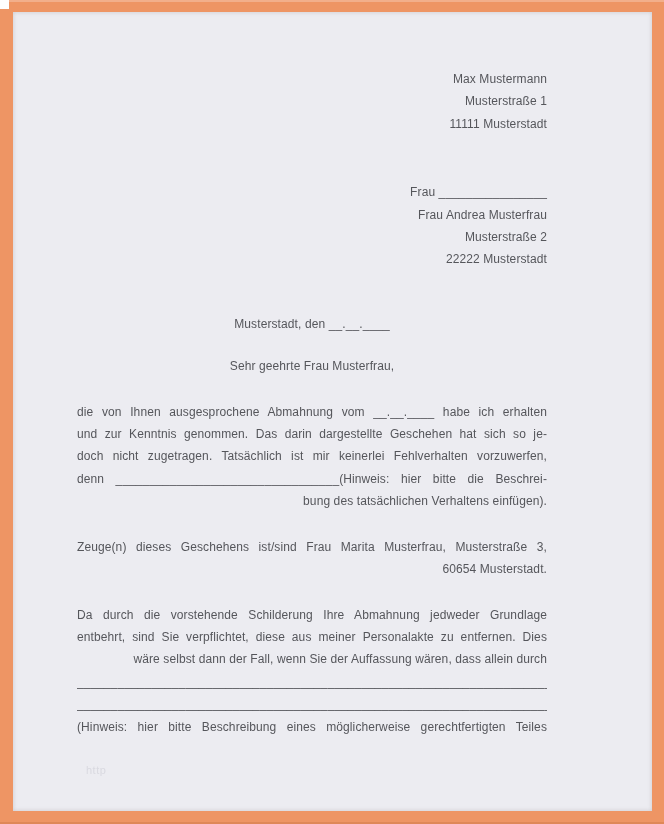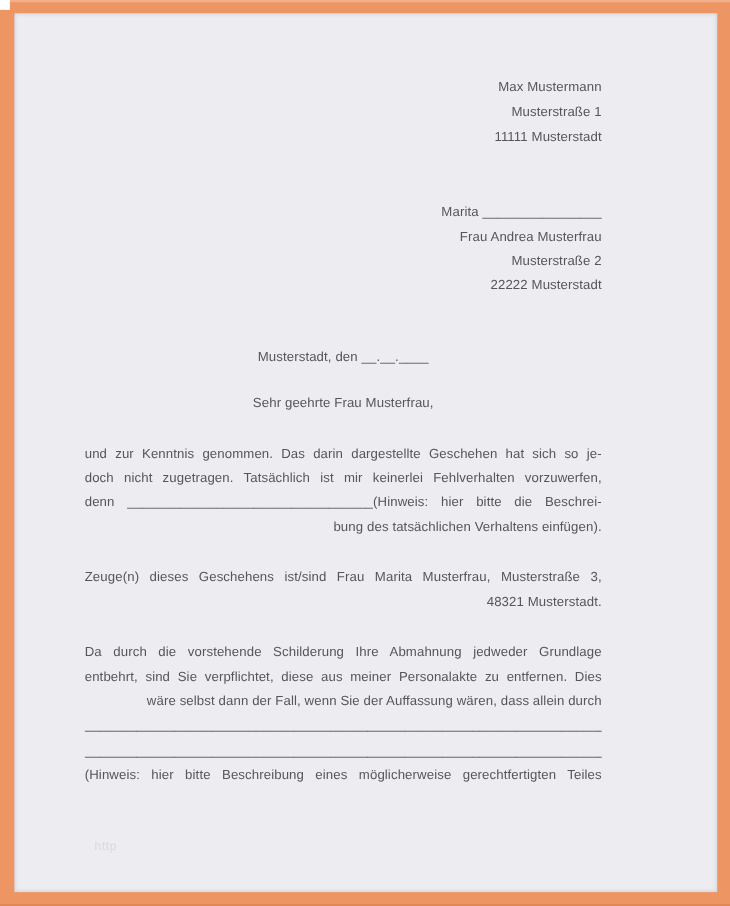--- a/index.html
+++ b/index.html
@@ -64,40 +64,41 @@
 <div class="paper">
   <div class="letter">
 
     <div class="block sender-block">
       <div class="tline">Max Mustermann</div>
       <div class="tline">Musterstraße 1</div>
       <div class="tline">11111 Musterstadt</div>
     </div>
 
     <div class="block recipient-block">
-      <div class="tline">Marita ________________</div>
+      <div class="tline">Frau ________________</div>
       <div class="tline">Frau Andrea Musterfrau</div>
       <div class="tline">Musterstraße 2</div>
       <div class="tline">22222 Musterstadt</div>
     </div>
 
     <div class="block date-row">Musterstadt, den __.__.____</div>
 
     <div class="block salutation-row">Sehr geehrte Frau Musterfrau,</div>
 
     <div class="block para">
+        <div class="tline just"><span>die von Ihnen ausgesprochene Abmahnung vom __.__.____ habe ich erhalten</span></div>
         <div class="tline just"><span>und zur Kenntnis genommen. Das darin dargestellte Geschehen hat sich so je-</span></div>
         <div class="tline just"><span>doch nicht zugetragen. Tatsächlich ist mir keinerlei Fehlverhalten vorzuwerfen,</span></div>
         <div class="tline just"><span>denn _________________________________</span><span class="it">(Hinweis: hier bitte die Beschrei-</span></div>
         <div class="tline"><span class="it">bung des tatsächlichen Verhaltens einfügen).</span></div>
       </div>
 
     <div class="block para">
         <div class="tline just"><span>Zeuge(n) dieses Geschehens ist/sind Frau Marita Musterfrau, Musterstraße 3,</span></div>
-        <div class="tline"><span>48321 Musterstadt.</span></div>
+        <div class="tline"><span>60654 Musterstadt.</span></div>
       </div>
 
     <div class="block para">
         <div class="tline just"><span>Da durch die vorstehende Schilderung Ihre Abmahnung jedweder Grundlage</span></div>
         <div class="tline just"><span>entbehrt, sind Sie verpflichtet, diese aus meiner Personalakte zu entfernen. Dies</span></div>
         <div class="tline"><span>wäre selbst dann der Fall, wenn Sie der Auffassung wären, dass allein durch</span></div>
         <div class="tline blank"><span>________________________________________________________________________________</span></div>
         <div class="tline blank"><span>________________________________________________________________________________</span></div>
         <div class="tline just"><span class="it">(Hinweis: hier bitte Beschreibung eines möglicherweise gerechtfertigten Teiles</span></div>
       </div>

